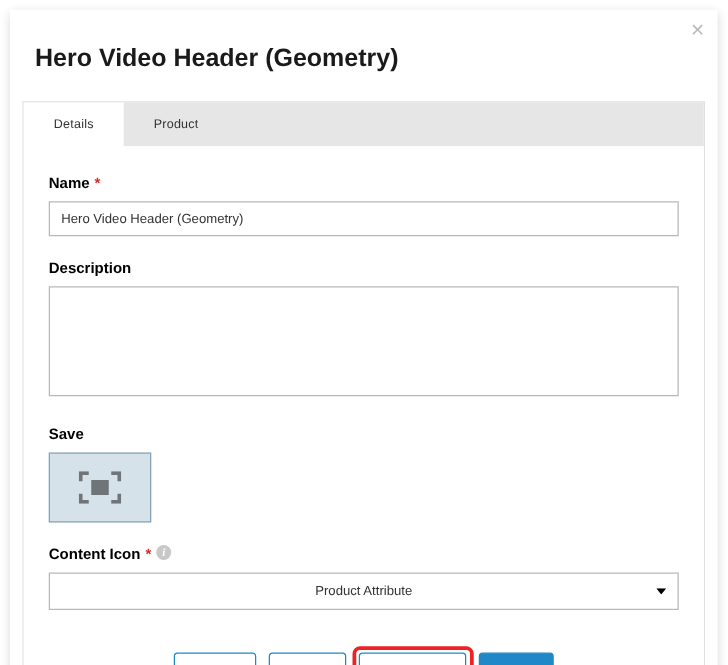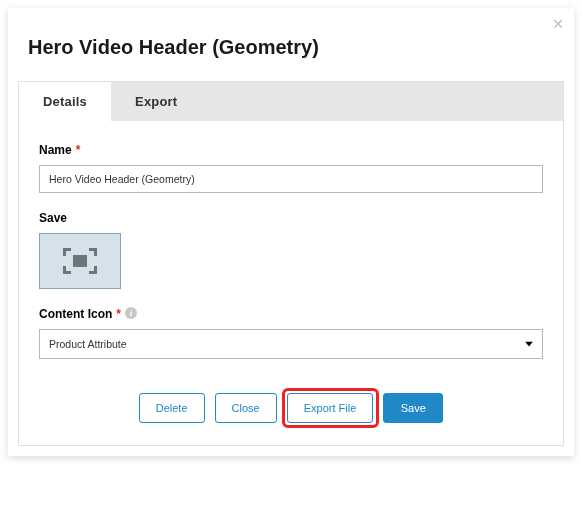--- a/index.html
+++ b/index.html
@@ -2,62 +2,68 @@
 <html><head>
 <meta charset="utf-8">
 <style>
 * { box-sizing: border-box; margin: 0; padding: 0; }
 body { font-family: "Helvetica Neue", Arial, sans-serif; background: #fff; padding: 8px; }
 .modal { width: 566px; background: #fff; box-shadow: 0 2px 8px rgba(0,0,0,0.15); position: relative; padding-bottom: 10px; }
 .modal-close { position: absolute; top: 8px; right: 10px; color: #bbb; font-size: 14px; cursor: pointer; font-weight: 300; }
 .modal-title { font-size: 20px; font-weight: 700; color: #1a1a1a; padding: 28px 20px 22px 20px; }
 .inner { margin: 0 10px; border: 1px solid #e0e0e0; }
 .tabs { display: flex; background: #e6e6e6; }
-.tab { padding: 12px 24px; font-size: 13px; font-weight: 700; color: #333; cursor: pointer; letter-spacing: 0.2px; }
+.tab { padding: 12px 24px; font-size: 10px; font-weight: 400; color: #333; cursor: pointer; letter-spacing: 0.2px; }
 .tab.active { background: #fff; }
 .panel { background: #fff; padding: 22px 20px 16px 20px; }
 .field { margin-bottom: 18px; }
 .label { font-size: 12px; font-weight: 700; color: #000; margin-bottom: 8px; display: flex; align-items: flex-start; gap: 4px; }
 .req { color: #d92b2b; }
 .text-input { width: 100%; border: 1px solid #b8b8b8; padding: 7px 9px; font-size: 10.5px; color: #333; }
 .textarea { width: 100%; height: 88px; border: 1px solid #b8b8b8; resize: none; }
 .icon-well { width: 82px; height: 56px; background: #d6e2ea; border: 1px solid #8aa3b3; display: flex; align-items: center; justify-content: center; cursor: pointer; }
 .info-icon { width: 12px; height: 12px; border-radius: 50%; background: #c8c8c8; display: inline-flex; align-items: center; justify-content: center; font-size: 9px; color: #fff; font-style: italic; font-weight: bold; font-family: Georgia, serif; }
 .select-wrap { position: relative; width: 100%; }
-.select { width: 100%; border: 1px solid #b8b8b8; padding: 8px 9px; font-size: 10.5px; color: #333; appearance: none; -webkit-appearance: none; background: #fff; }
+.select { width: 100%; border: 1px solid #b8b8b8; padding: 8px 9px; font-size: 10.5px; color: #333; appearance: none; -webkit-appearance: none; background: #fff; text-align: center; }
 .select-caret { position: absolute; right: 10px; top: 50%; transform: translateY(-50%); pointer-events: none; }
 .footer { display: flex; justify-content: center; gap: 10px; padding: 16px 0 6px 0; }
 .btn { font-size: 11px; padding: 8px 16px; border-radius: 3px; cursor: pointer; font-weight: 500; min-width: 60px; text-align: center; }
 .btn-outline { background: #fff; border: 1px solid #2088c7; color: #2088c7; }
 .btn-primary { background: #2088c7; border: 1px solid #2088c7; color: #fff; }
 .highlight { position: absolute; border: 3px solid #e22; border-radius: 6px; pointer-events: none; }
 </style>
 </head>
 <body>
 
 <div class="modal">
   <span class="modal-close">✕</span>
   <h1 class="modal-title">Hero Video Header (Geometry)</h1>
 
   <div class="inner">
     <div class="tabs">
       <div class="tab active">Details</div>
-      <div class="tab">Export</div>
+      <div class="tab">Product</div>
     </div>
 
     <div class="panel">
 
       <div class="field">
         <div class="label">
           <span>Name</span>
           <span class="req">*</span>
         </div>
         <input class="text-input" type="text" value="Hero Video Header (Geometry)" style="">
       </div>
 
+      <div class="field">
+        <div class="label">
+          <span>Description</span>
+        </div>
+        <textarea class="textarea" style=""></textarea>
+      </div>
 
       <div class="field">
         <div class="label">
           <span>Save</span>
         </div>
         <div class="icon-well">
           <svg width="34" height="26" viewBox="0 0 34 26">
             <rect x="10" y="7" width="14" height="12" fill="#6e7478"></rect>
             <path d="M0 0 h8 v3 h-5 v5 h-3 z" fill="#6e7478"></path>
             <path d="M34 0 h-8 v3 h5 v5 h3 z" fill="#6e7478"></path>

